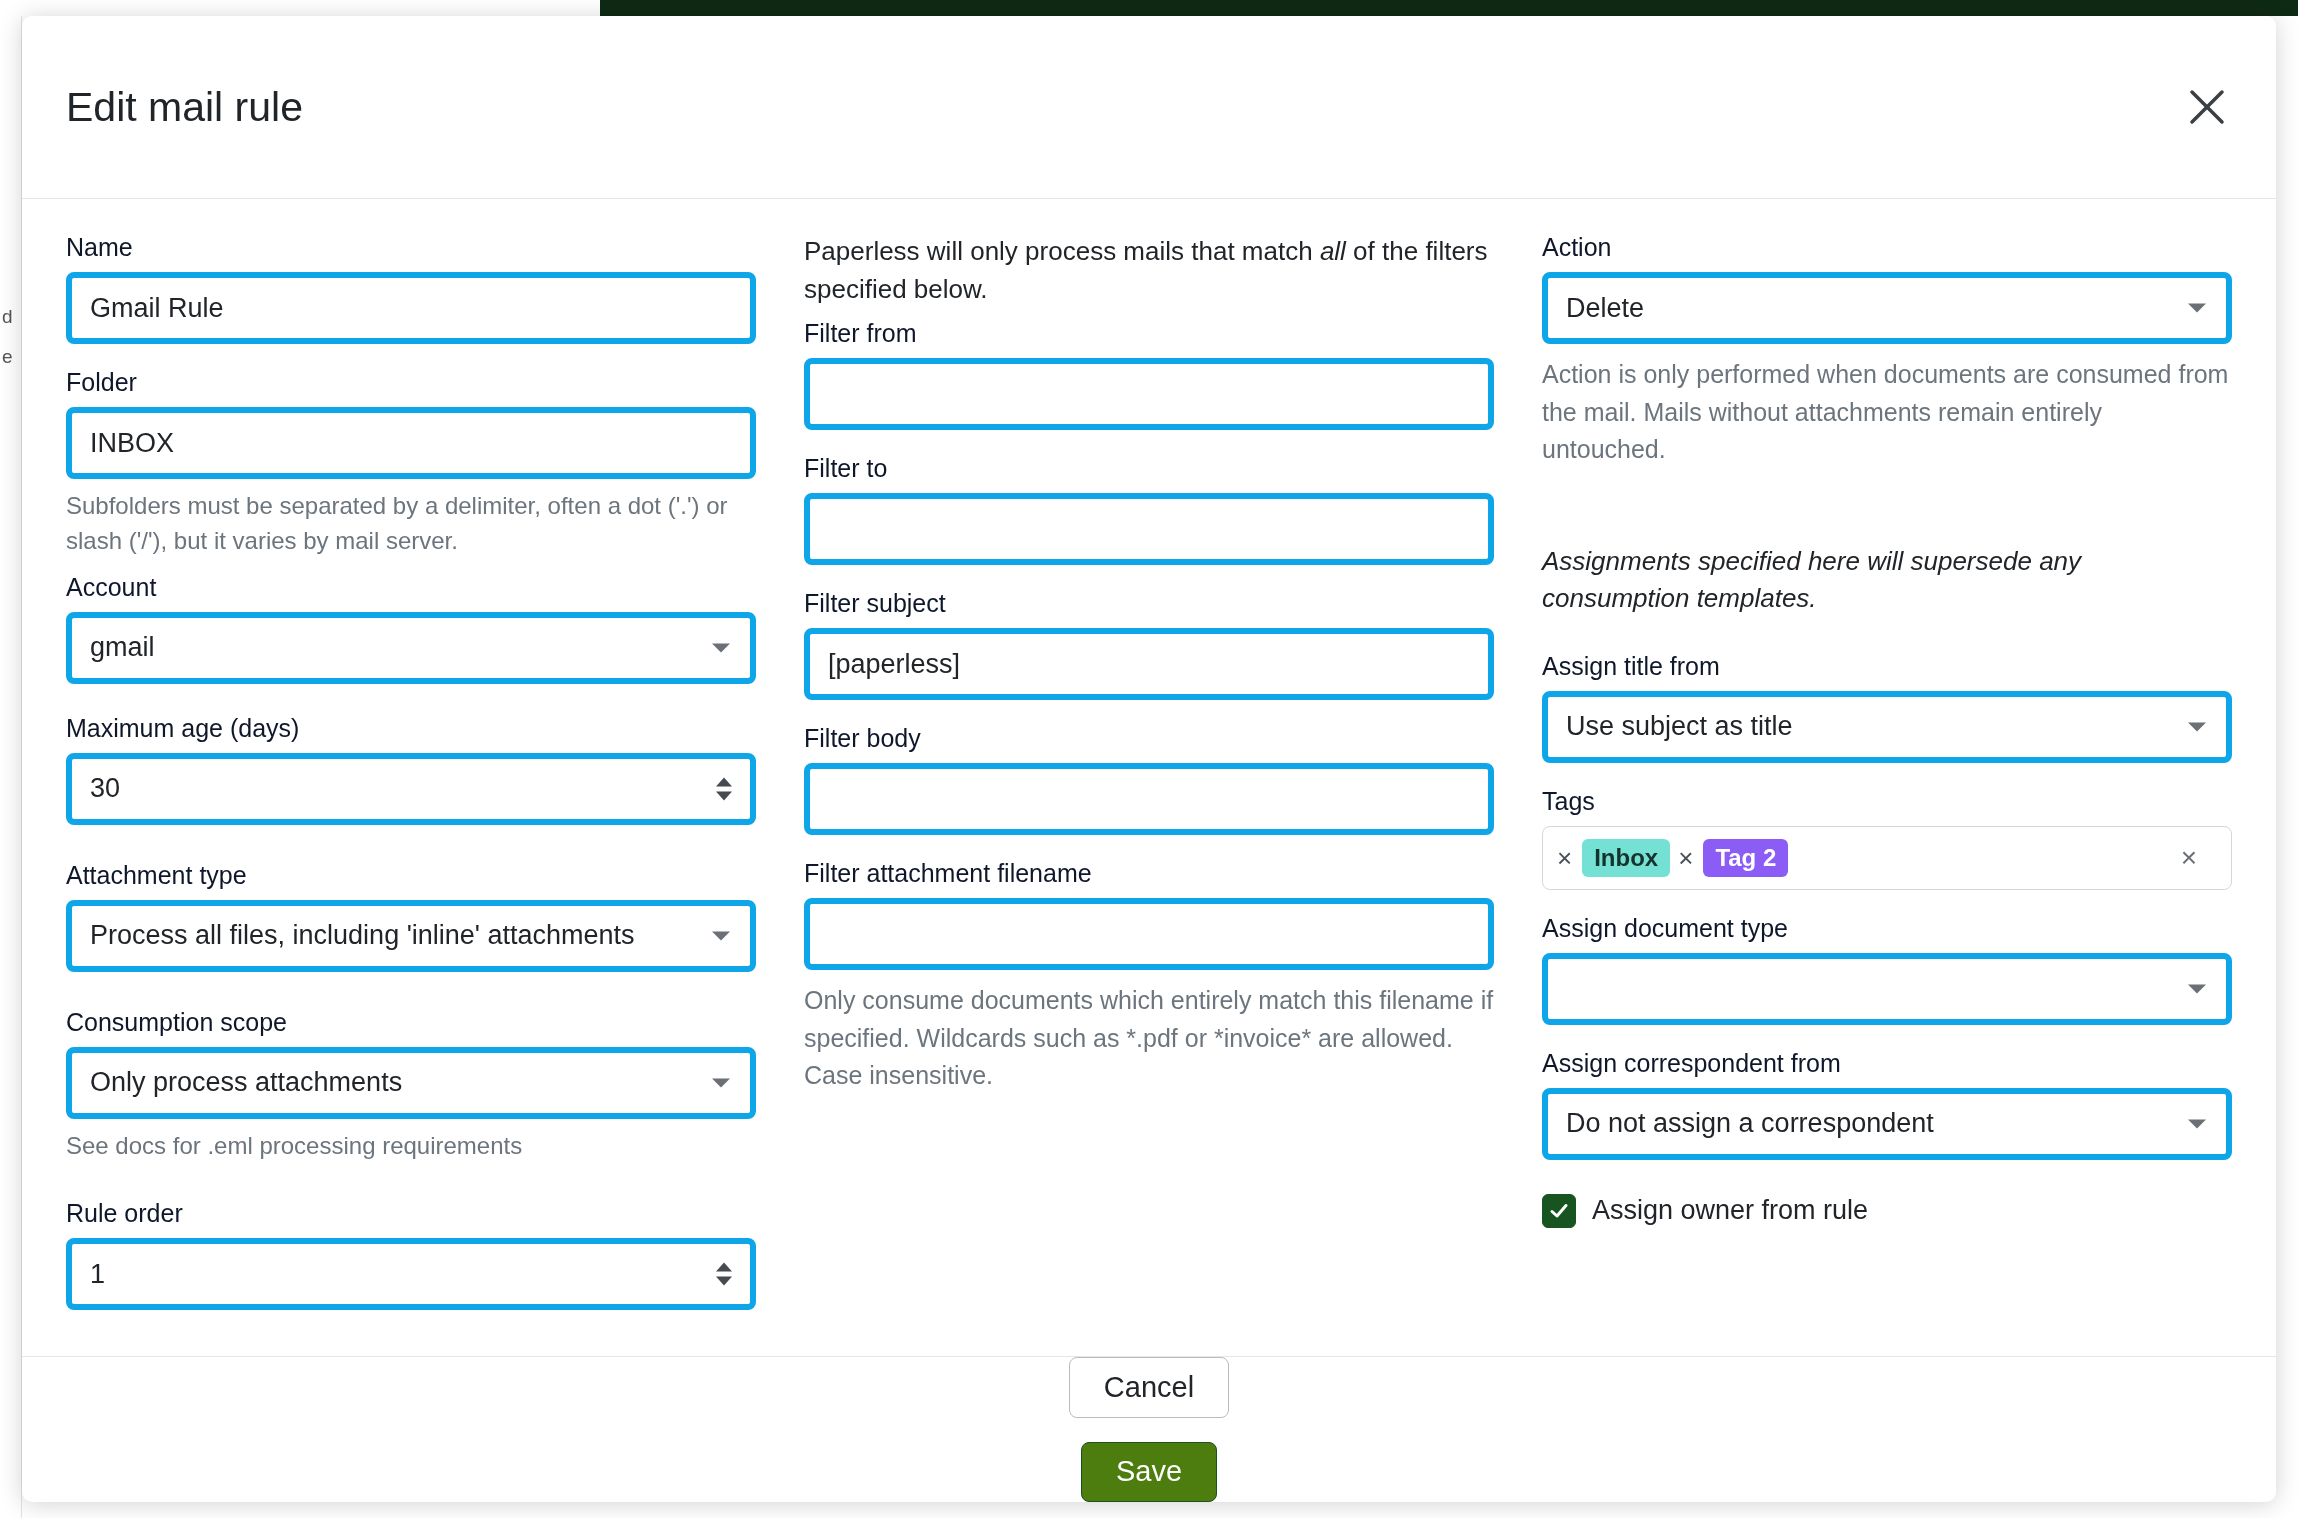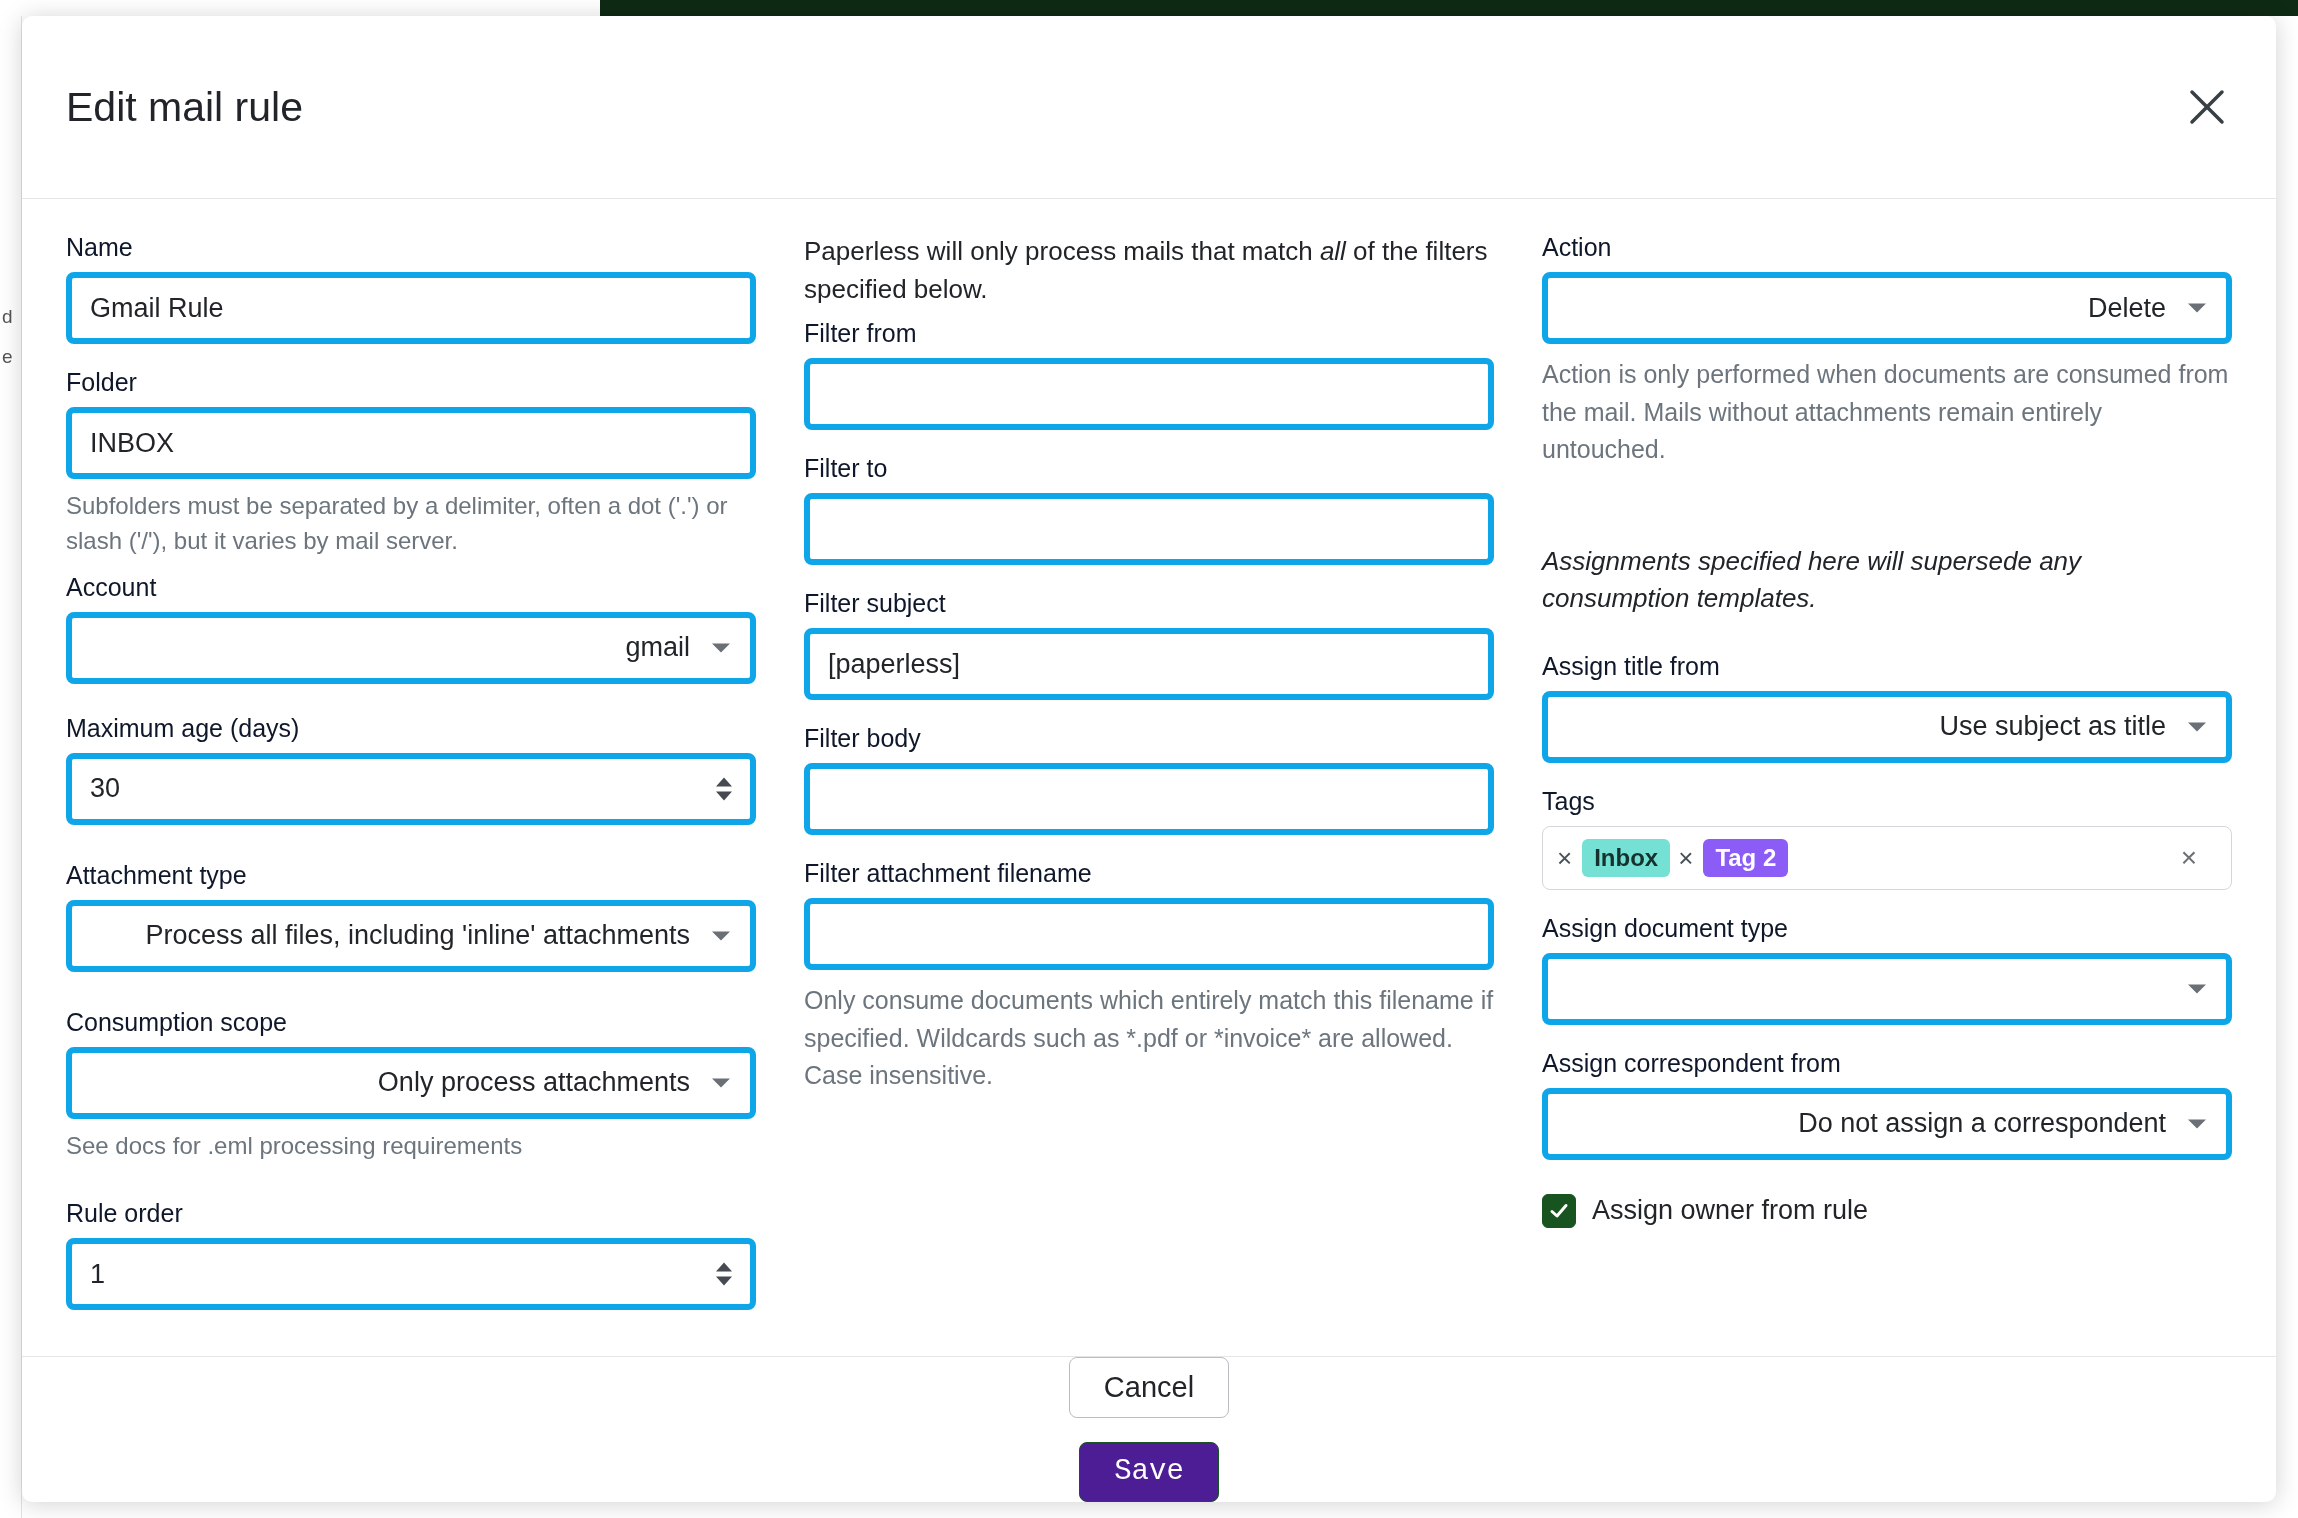--- a/index.html
+++ b/index.html
@@ -108,21 +108,20 @@
     font-family: "Liberation Sans", sans-serif;
     outline: none;
     display: flex;
     align-items: center;
   }
 
   .select {
     position: relative;
     padding-right: 60px;
     cursor: pointer;
-    justify-content: flex-end;
   }
   .select .caret {
     position: absolute;
     right: 20px;
     top: 50%;
     transform: translateY(-50%);
     width: 0; height: 0;
     border-left: 9px solid transparent;
     border-right: 9px solid transparent;
     border-top: 9px solid #6b7076;
@@ -265,24 +264,23 @@
     font-family: "Liberation Sans", sans-serif;
     padding: 0 34px;
     cursor: pointer;
   }
   .btn-cancel {
     background: #ffffff;
     border: 1px solid #b9bdc1;
     color: #212529;
   }
   .btn-save {
-    background: #4c1d95;
+    background: #4d7c0f;
     border: 1px solid #17541f;
     color: #ffffff;
-    font-family: Liberation Mono, monospace;
   }
 </style>
 </head>
 <body>
 
 <div class="page-backdrop"></div>
 <div class="top-strip">
   <div class="strip-white"></div>
 </div>
 <div class="left-sliver">

